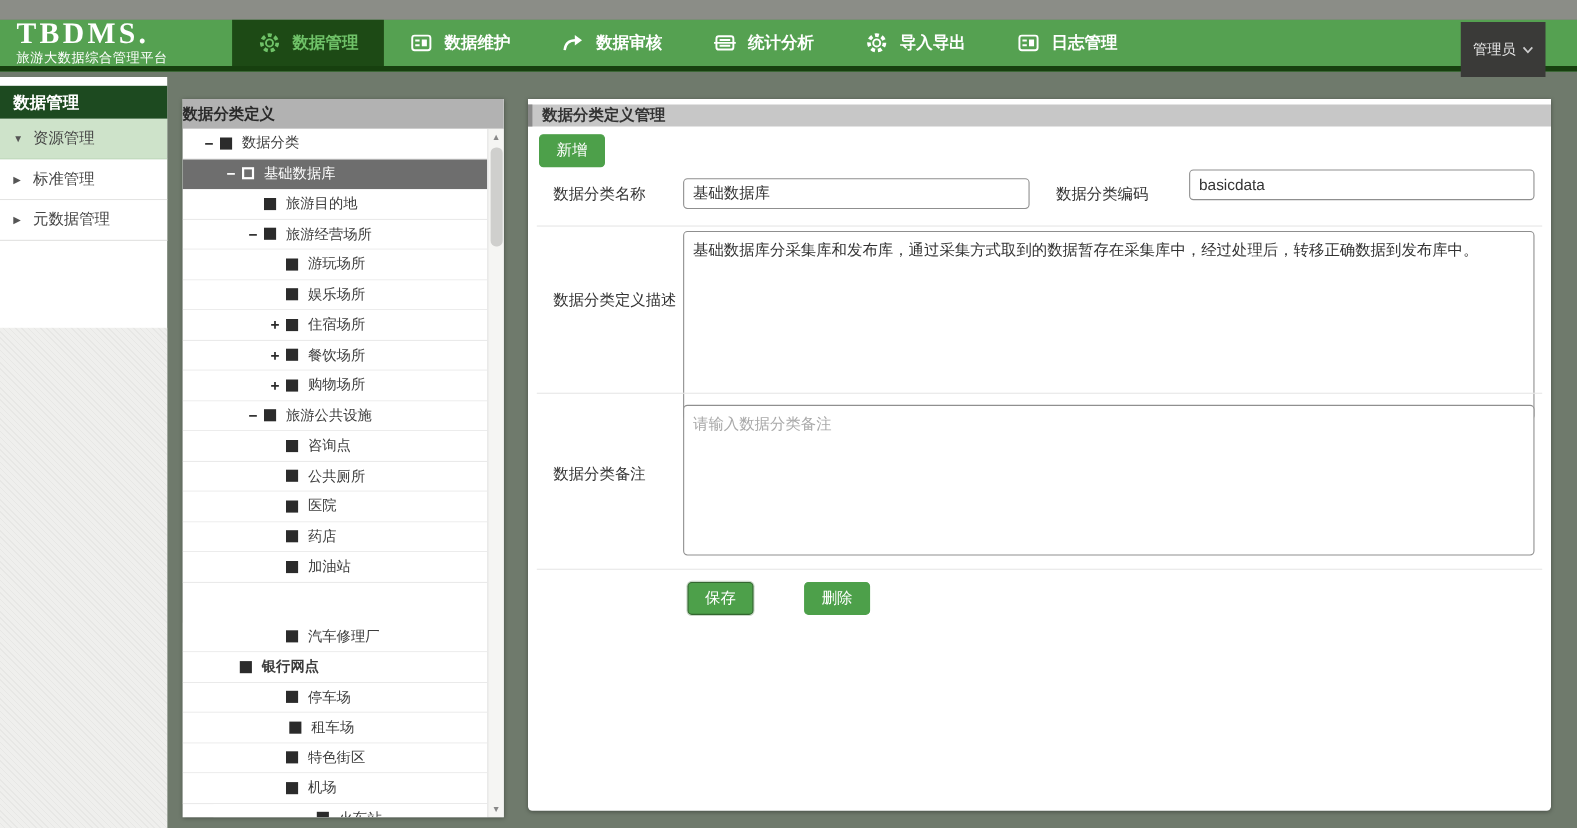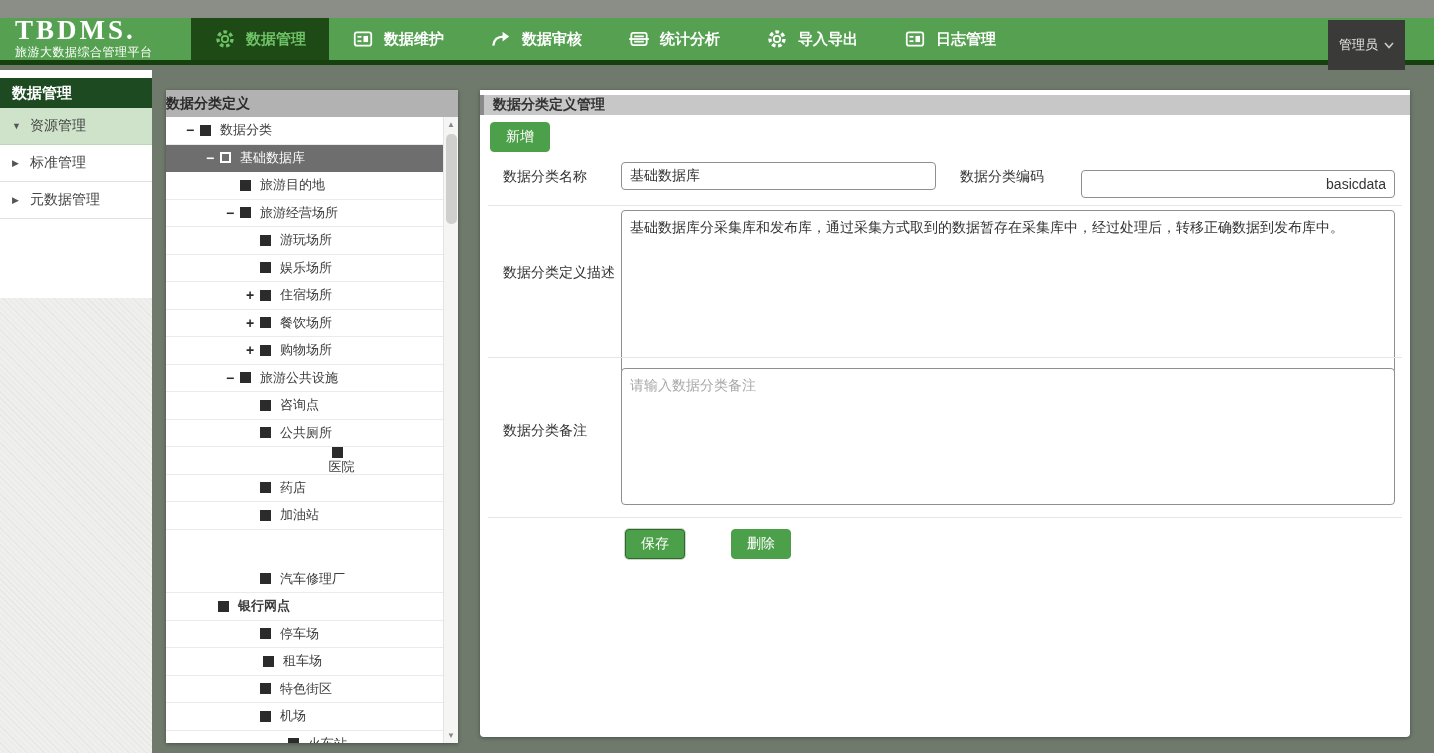--- a/index.html
+++ b/index.html
@@ -9,21 +9,21 @@
     background:#6f7a6c;
     position:relative;
     color:#333;
   }
   
   .top-strip { position:absolute; left:0; top:0; width:1434px; height:18px; background:#8b8d87; }
   .header {
     position:absolute; left:0; top:18px; width:1434px; height:47px;
     background:#55a151; border-bottom:5px solid #17400f; display:flex; align-items:stretch;
   }
-  .logo-block { width:191px; padding-left:15px; display:flex; flex-direction:column; justify-content:center; }
+  .logo-block { width:211px; padding-left:15px; display:flex; flex-direction:column; justify-content:center; }
   .logo { font-family:"Liberation Serif","DejaVu Serif",serif; font-weight:bold; font-size:27px; color:#fff; letter-spacing:3px; line-height:25px; }
   .subtitle { font-size:12px; color:#fff; margin-top:1px; letter-spacing:.5px; }
   .nav { display:flex; align-items:stretch; }
   .nav-item {
     display:flex; align-items:center; gap:10px; padding:0 23px;
     color:#fff; font-size:15px; font-weight:bold; cursor:pointer; white-space:nowrap;
   }
   .nav-item.active { background:#1d4a15; color:#6fc268; }
   .nav-item svg { display:block; }
   .user-box {
@@ -257,21 +257,21 @@
         <div class="tree-row" style="padding-left: 74px;">
           <span class="toggle"></span>
           <span class="sq"></span>
           <span>咨询点</span>
         </div>
         <div class="tree-row" style="padding-left: 74px;">
           <span class="toggle"></span>
           <span class="sq"></span>
           <span>公共厕所</span>
         </div>
-        <div class="tree-row" style="padding-left: 74px; flex-direction: column;">
+        <div class="tree-row" style="padding-left: 74px;">
           <span class="toggle"></span>
           <span class="sq"></span>
           <span>医院</span>
         </div>
         <div class="tree-row" style="padding-left: 74px;">
           <span class="toggle"></span>
           <span class="sq"></span>
           <span>药店</span>
         </div>
         <div class="tree-row" style="padding-left: 74px;">
@@ -333,21 +333,21 @@
     <div class="panel-accent"></div>
     <span>数据分类定义管理</span>
   </div>
 
   <button class="btn btn-add">新增</button>
 
   <div class="form-label" style="left:23px; top:78px;">数据分类名称</div>
   <input class="txt" style="left: 141px; top: 72px; width: 315px; height: 28px;" value="基础数据库">
 
   <div class="form-label" style="left:480px; top:78px;">数据分类编码</div>
-  <input class="txt" style="left: 601px; top: 80px; width: 314px; height: 28px; text-align: right;" value="basicdata">
+  <input class="txt" style="left: 601px; top: 64px; width: 314px; height: 28px;" value="basicdata">
 
   <div class="divider" style="top:115px;"></div>
 
   <div class="form-label" style="left:23px; top:174px;">数据分类定义描述</div>
   <textarea class="txt" style="left: 141px; top: 120px; width: 774px; height: 172px;">基础数据库分采集库和发布库，通过采集方式取到的数据暂存在采集库中，经过处理后，转移正确数据到发布库中。</textarea>
 
   <div class="divider" style="top:267px;"></div>
 
   <div class="form-label" style="left:23px; top:332px;">数据分类备注</div>
   <textarea class="txt" style="left: 141px; top: 278px; width: 774px; height: 137px;" placeholder="请输入数据分类备注"></textarea>

